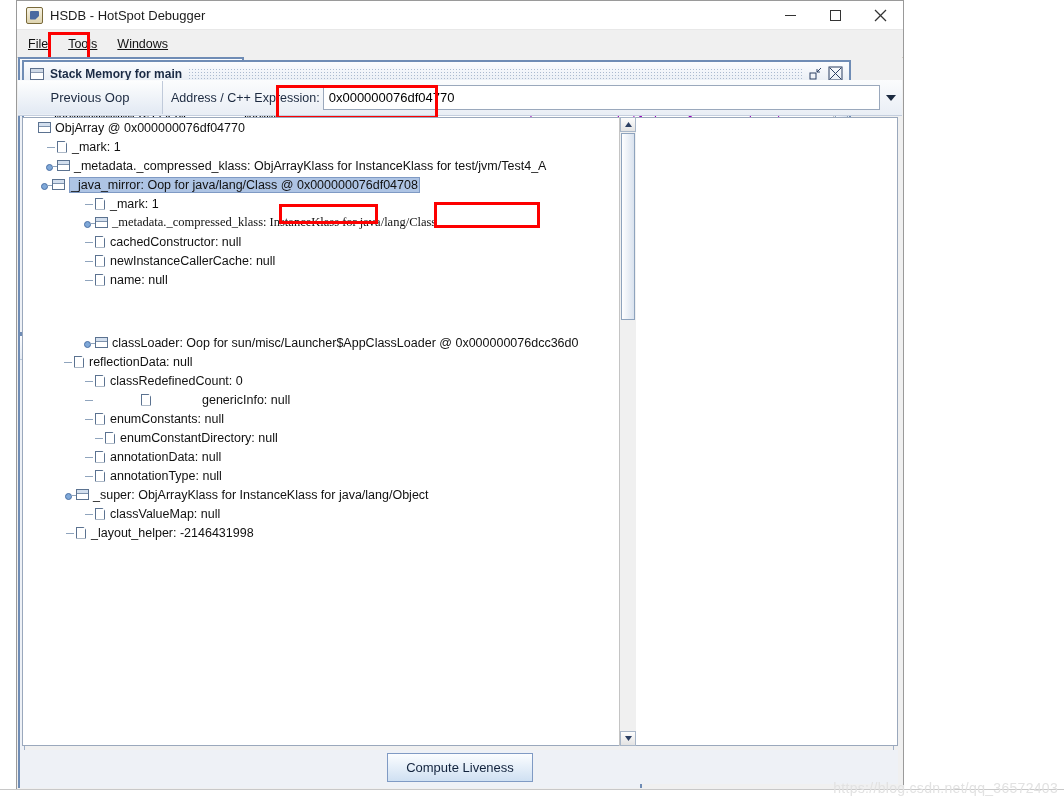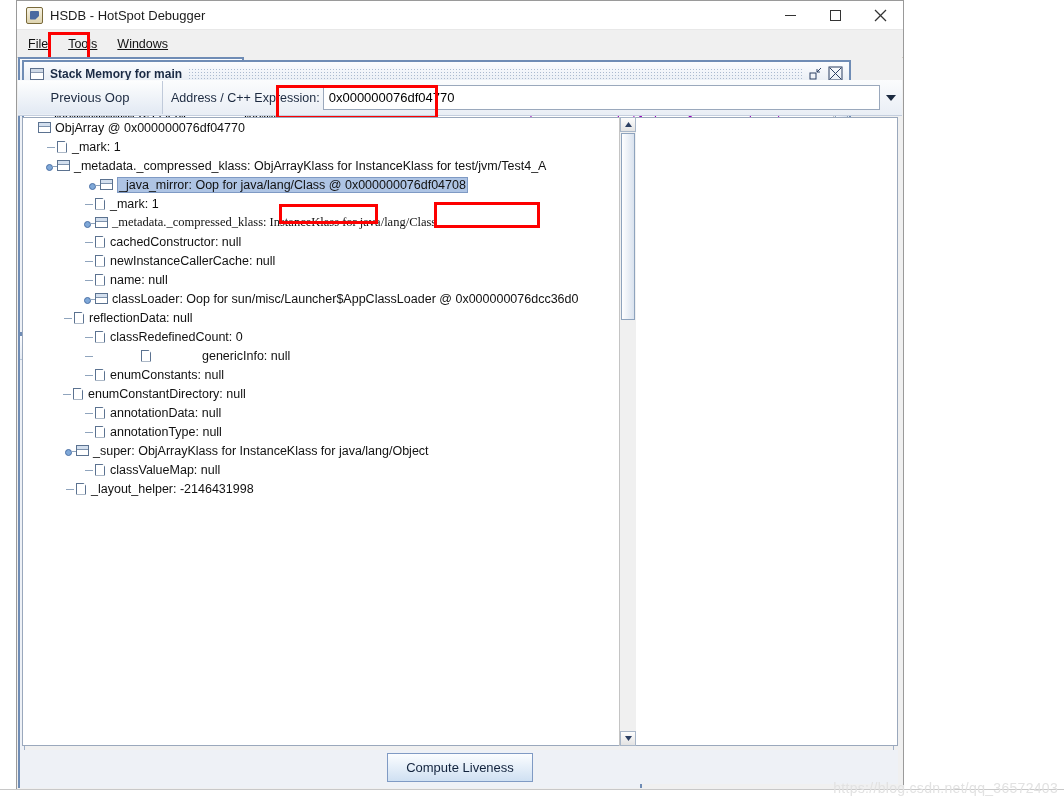--- a/index.html
+++ b/index.html
@@ -405,21 +405,21 @@
           <div class="trow" style="padding-left: 23px;">
             <span class="handle dash"></span>
             <span class="ico-doc"></span>
             <span class="lbl">_mark: 1</span>
           </div>
           <div class="trow" style="padding-left: 23px;">
             <span class="handle knob"></span>
             <span class="ico-folder"></span>
             <span class="lbl">_metadata._compressed_klass: ObjArrayKlass for InstanceKlass for test/jvm/Test4_A</span>
           </div>
-          <div class="trow" style="padding-left: 40px; margin-left: 26px;">
+          <div class="trow" style="padding-left: 18px;">
             <span class="handle knob"></span>
             <span class="ico-folder"></span>
             <span class="lbl sel">_java_mirror: Oop for java/lang/Class @ 0x000000076df04708</span>
           </div>
           <div class="trow" style="padding-left: 61px;">
             <span class="handle dash"></span>
             <span class="ico-doc"></span>
             <span class="lbl">_mark: 1</span>
           </div>
           <div class="trow" style="padding-left: 61px; font-family: Liberation Serif, serif;">
@@ -435,21 +435,21 @@
           <div class="trow" style="padding-left: 61px;">
             <span class="handle dash"></span>
             <span class="ico-doc"></span>
             <span class="lbl">newInstanceCallerCache: null</span>
           </div>
           <div class="trow" style="padding-left: 61px;">
             <span class="handle dash"></span>
             <span class="ico-doc"></span>
             <span class="lbl">name: null</span>
           </div>
-          <div class="trow" style="padding-left: 61px;">
+          <div class="trow" style="padding-left: 61px; margin-top: 44px;">
             <span class="handle knob"></span>
             <span class="ico-folder"></span>
             <span class="lbl">classLoader: Oop for sun/misc/Launcher$AppClassLoader @ 0x000000076dcc36d0</span>
           </div>
           <div class="trow" style="padding-left: 40px;">
             <span class="handle dash"></span>
             <span class="ico-doc"></span>
             <span class="lbl">reflectionData: null</span>
           </div>
           <div class="trow" style="padding-left: 61px;">
@@ -460,21 +460,21 @@
           <div class="trow" style="padding-left: 61px; gap: 46px;">
             <span class="handle dash"></span>
             <span class="ico-doc"></span>
             <span class="lbl">genericInfo: null</span>
           </div>
           <div class="trow" style="padding-left: 61px;">
             <span class="handle dash"></span>
             <span class="ico-doc"></span>
             <span class="lbl">enumConstants: null</span>
           </div>
-          <div class="trow" style="padding-left: 39px;">
+          <div class="trow" style="padding-left: 71px;">
             <span class="handle dash"></span>
             <span class="ico-doc"></span>
             <span class="lbl">enumConstantDirectory: null</span>
           </div>
           <div class="trow" style="padding-left: 61px;">
             <span class="handle dash"></span>
             <span class="ico-doc"></span>
             <span class="lbl">annotationData: null</span>
           </div>
           <div class="trow" style="padding-left: 61px;">

